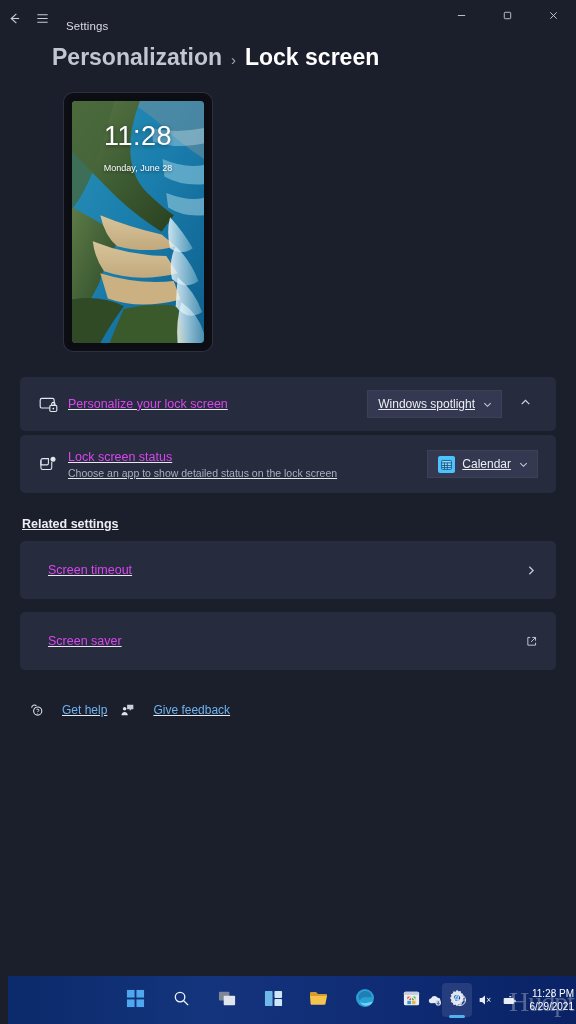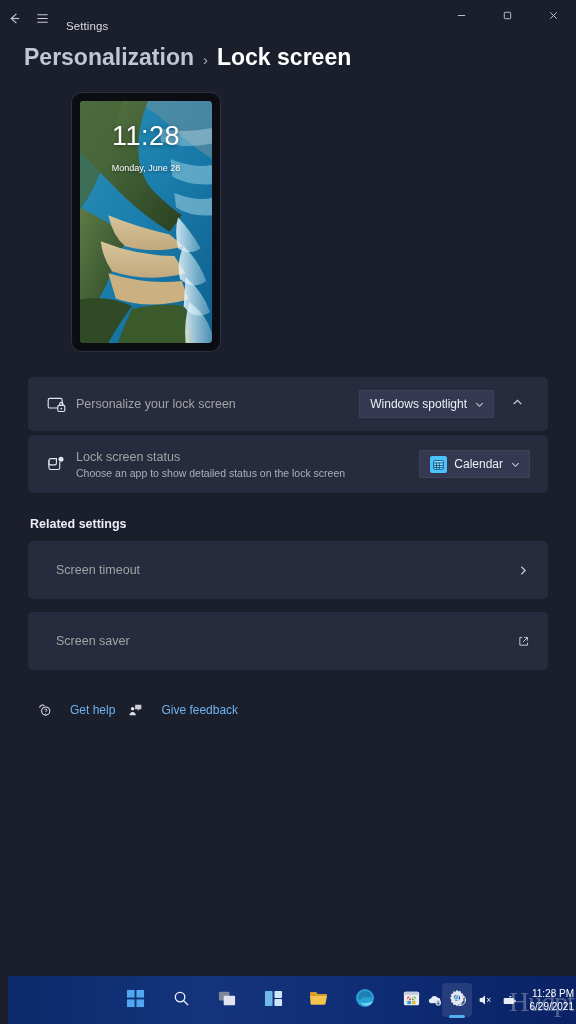--- a/index.html
+++ b/index.html
@@ -28,28 +28,28 @@
   .wincontrols {
     position: absolute; right: 0; top: 0; height: 32px; display: flex;
   }
   .wc {
     width: 46px; height: 32px; display: flex; align-items: center;
     justify-content: center; color: #c9ccd6;
   }
 
   
   .breadcrumb {
-    padding: 12px 0 0 24px; display: flex; align-items: baseline; gap: 9px;
+    padding: 12px 0 0 24px; display: flex; align-items: baseline; gap: 9px; margin-left: 28px;
   }
   .bc-parent { font-size: 23px; font-weight: bold; color: #c2c6d2; }
   .bc-sep { font-size: 15px; color: #a8adbd; }
   .bc-current { font-size: 23px; font-weight: bold; color: #ffffff; }
 
   
-  .content { padding: 0 28px; }
+  .content { padding: 0 20px; text-decoration: underline; }
 
   
   .preview-wrap { display: flex; padding: 22px 0 0 44px; }
   .device {
     width: 148px; height: 258px; border-radius: 9px;
     background: #0c0d12; border: 4px solid #0d0e14;
     box-shadow: 0 0 0 1px #2c3043; padding: 4px; position: relative;
   }
   .screen {
     width: 100%; height: 100%; border-radius: 4px; overflow: hidden;
@@ -71,21 +71,21 @@
   .card {
     background: #272b3e; border-radius: 5px; padding: 0 18px;
     display: flex; align-items: center; min-height: 54px;
   }
   .card.tall { min-height: 58px; }
   .card-icon {
     width: 30px; flex: 0 0 30px; display: flex; align-items: center;
     color: #e4e7ef;
   }
   .card-texts { flex: 1 1 auto; min-width: 0; padding-right: 10px; }
-  .card-title { font-size: 12.5px; color: #a3a3a3; line-height: 1.35; }
+  .card-title { font-size: 12.5px; color: #d946ef; line-height: 1.35; }
   .card-sub { font-size: 10.5px; color: #a9aec0; margin-top: 1px; }
   .card-right { display: flex; align-items: center; gap: 10px; flex: 0 0 auto; }
 
   .dropdown {
     background: #343850; border: 1px solid #3d4158; border-radius: 0;
     height: 28px; display: flex; align-items: center; gap: 7px;
     padding: 0 8px 0 10px; font-size: 12px; color: #edeff5;
   }
   .dropdown .chev { color: #c6cad6; display: flex; }
   .cal-icon {

